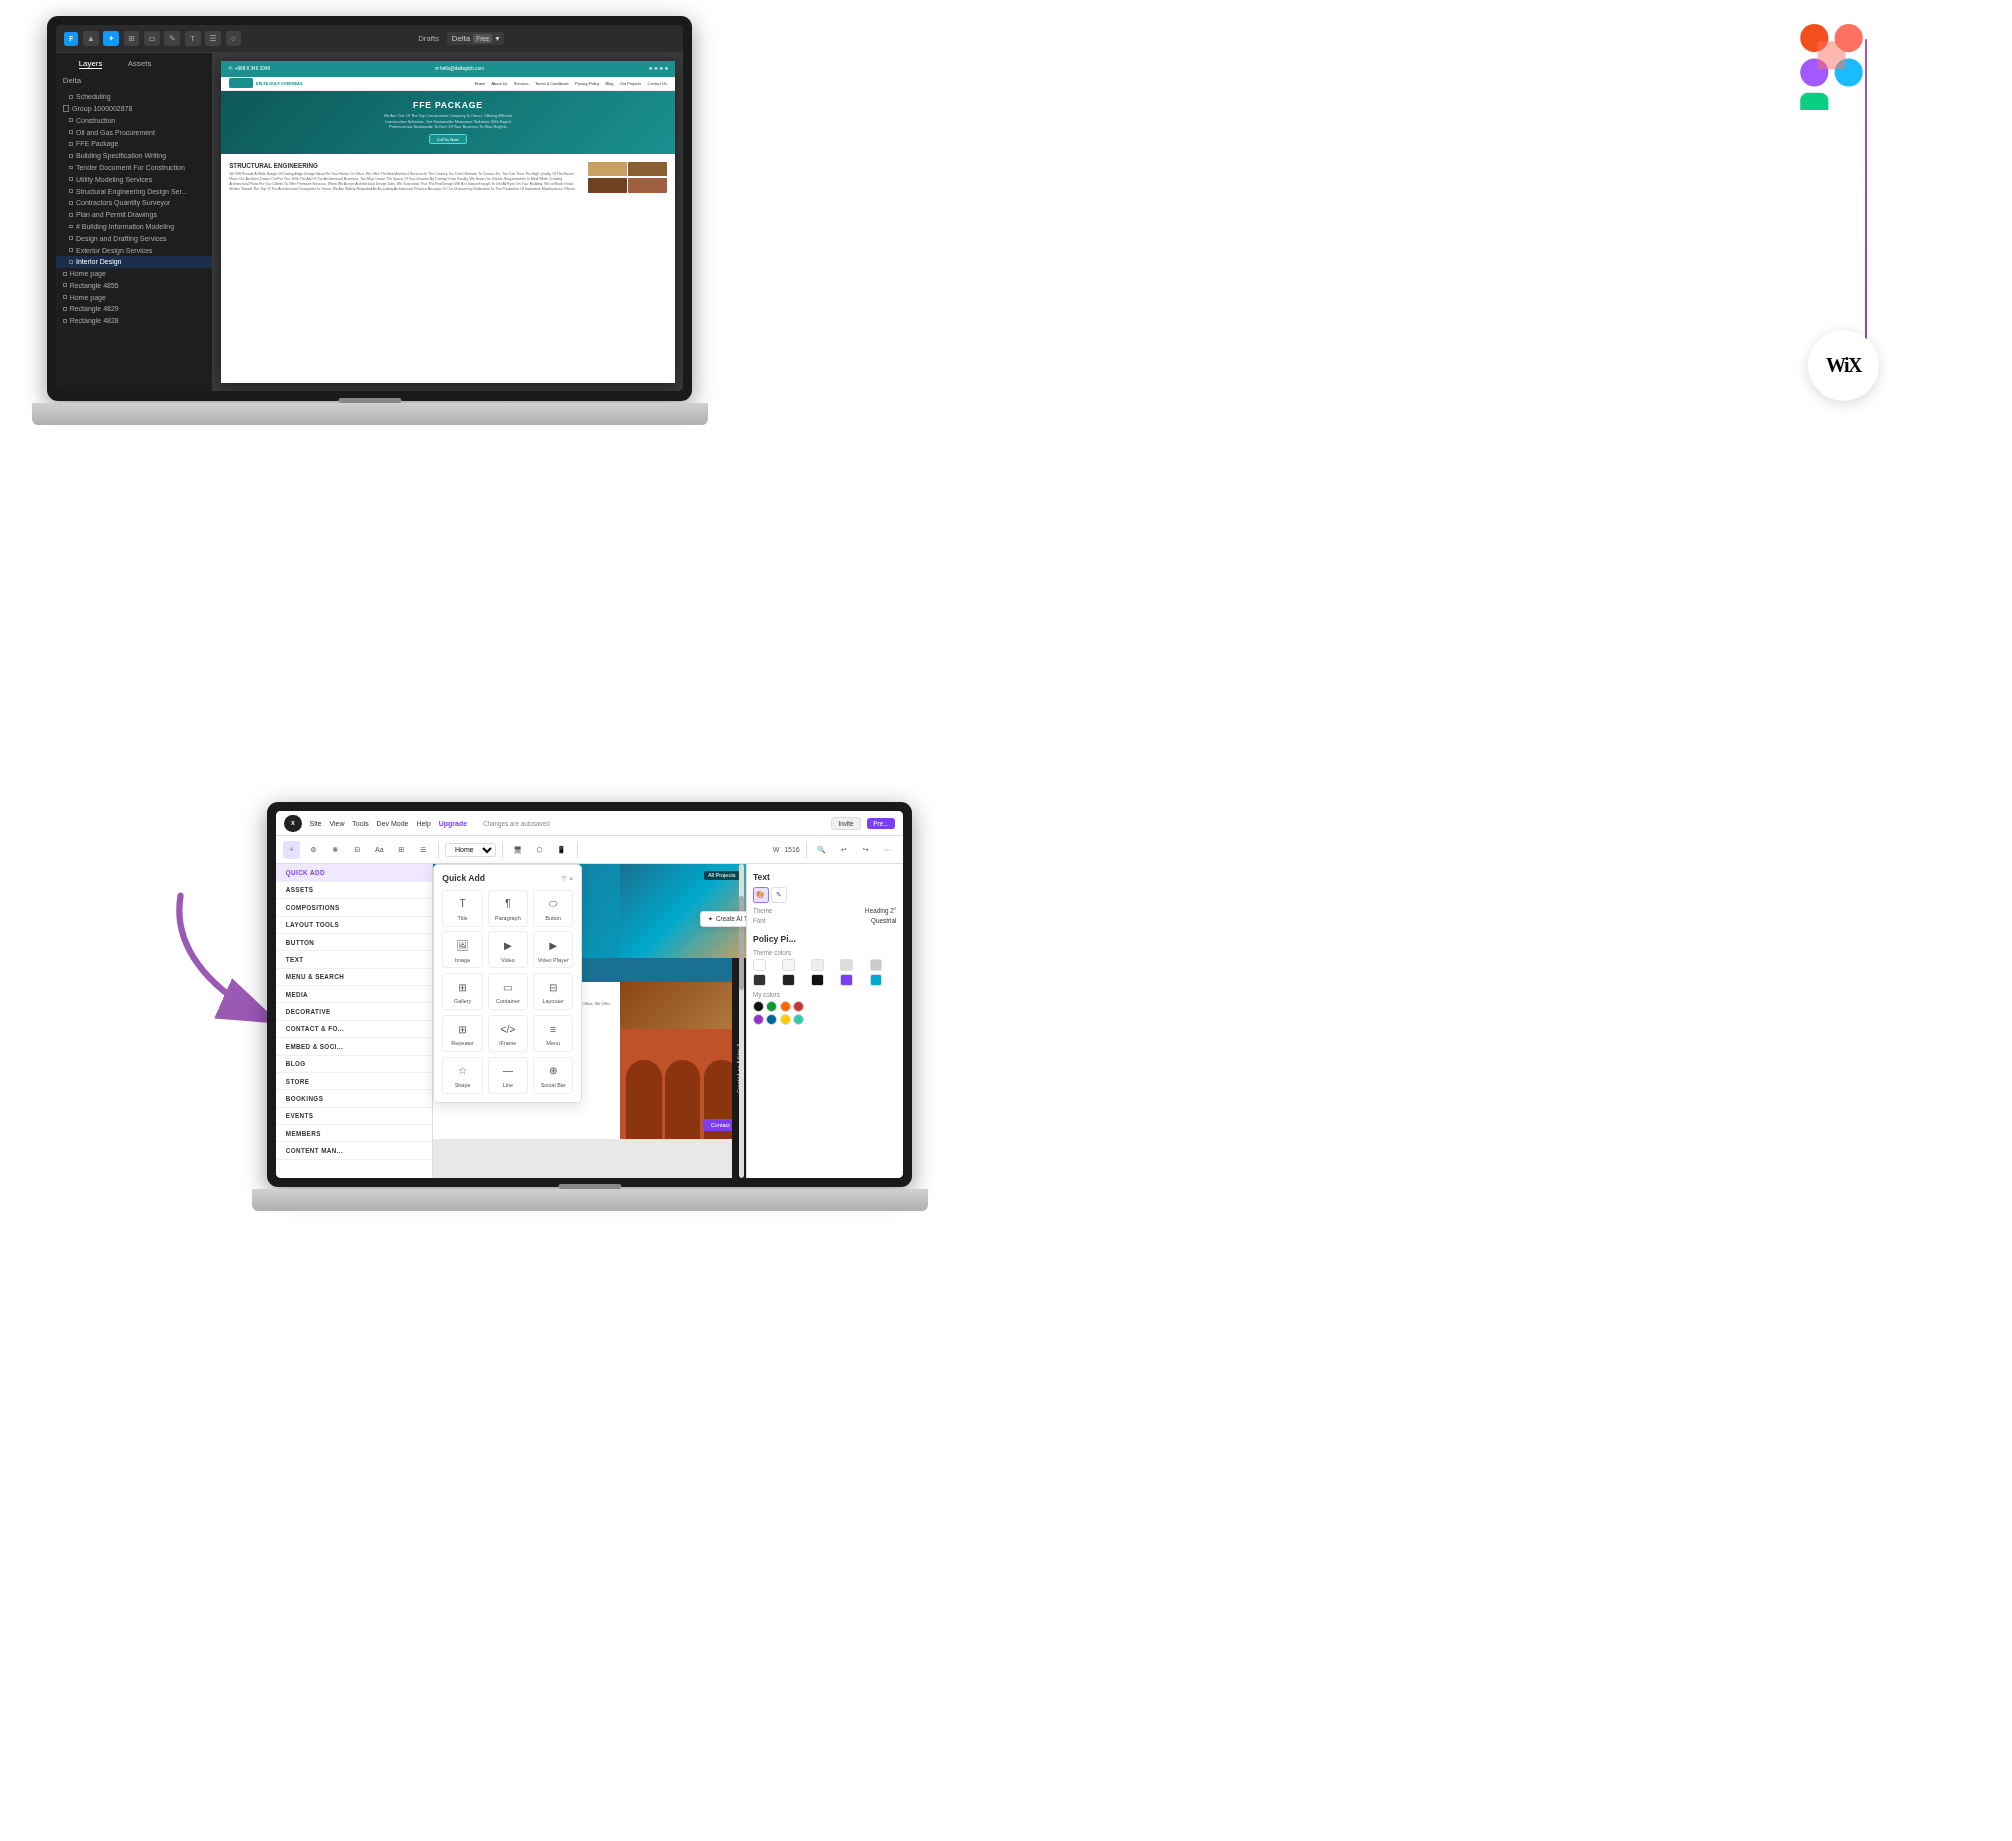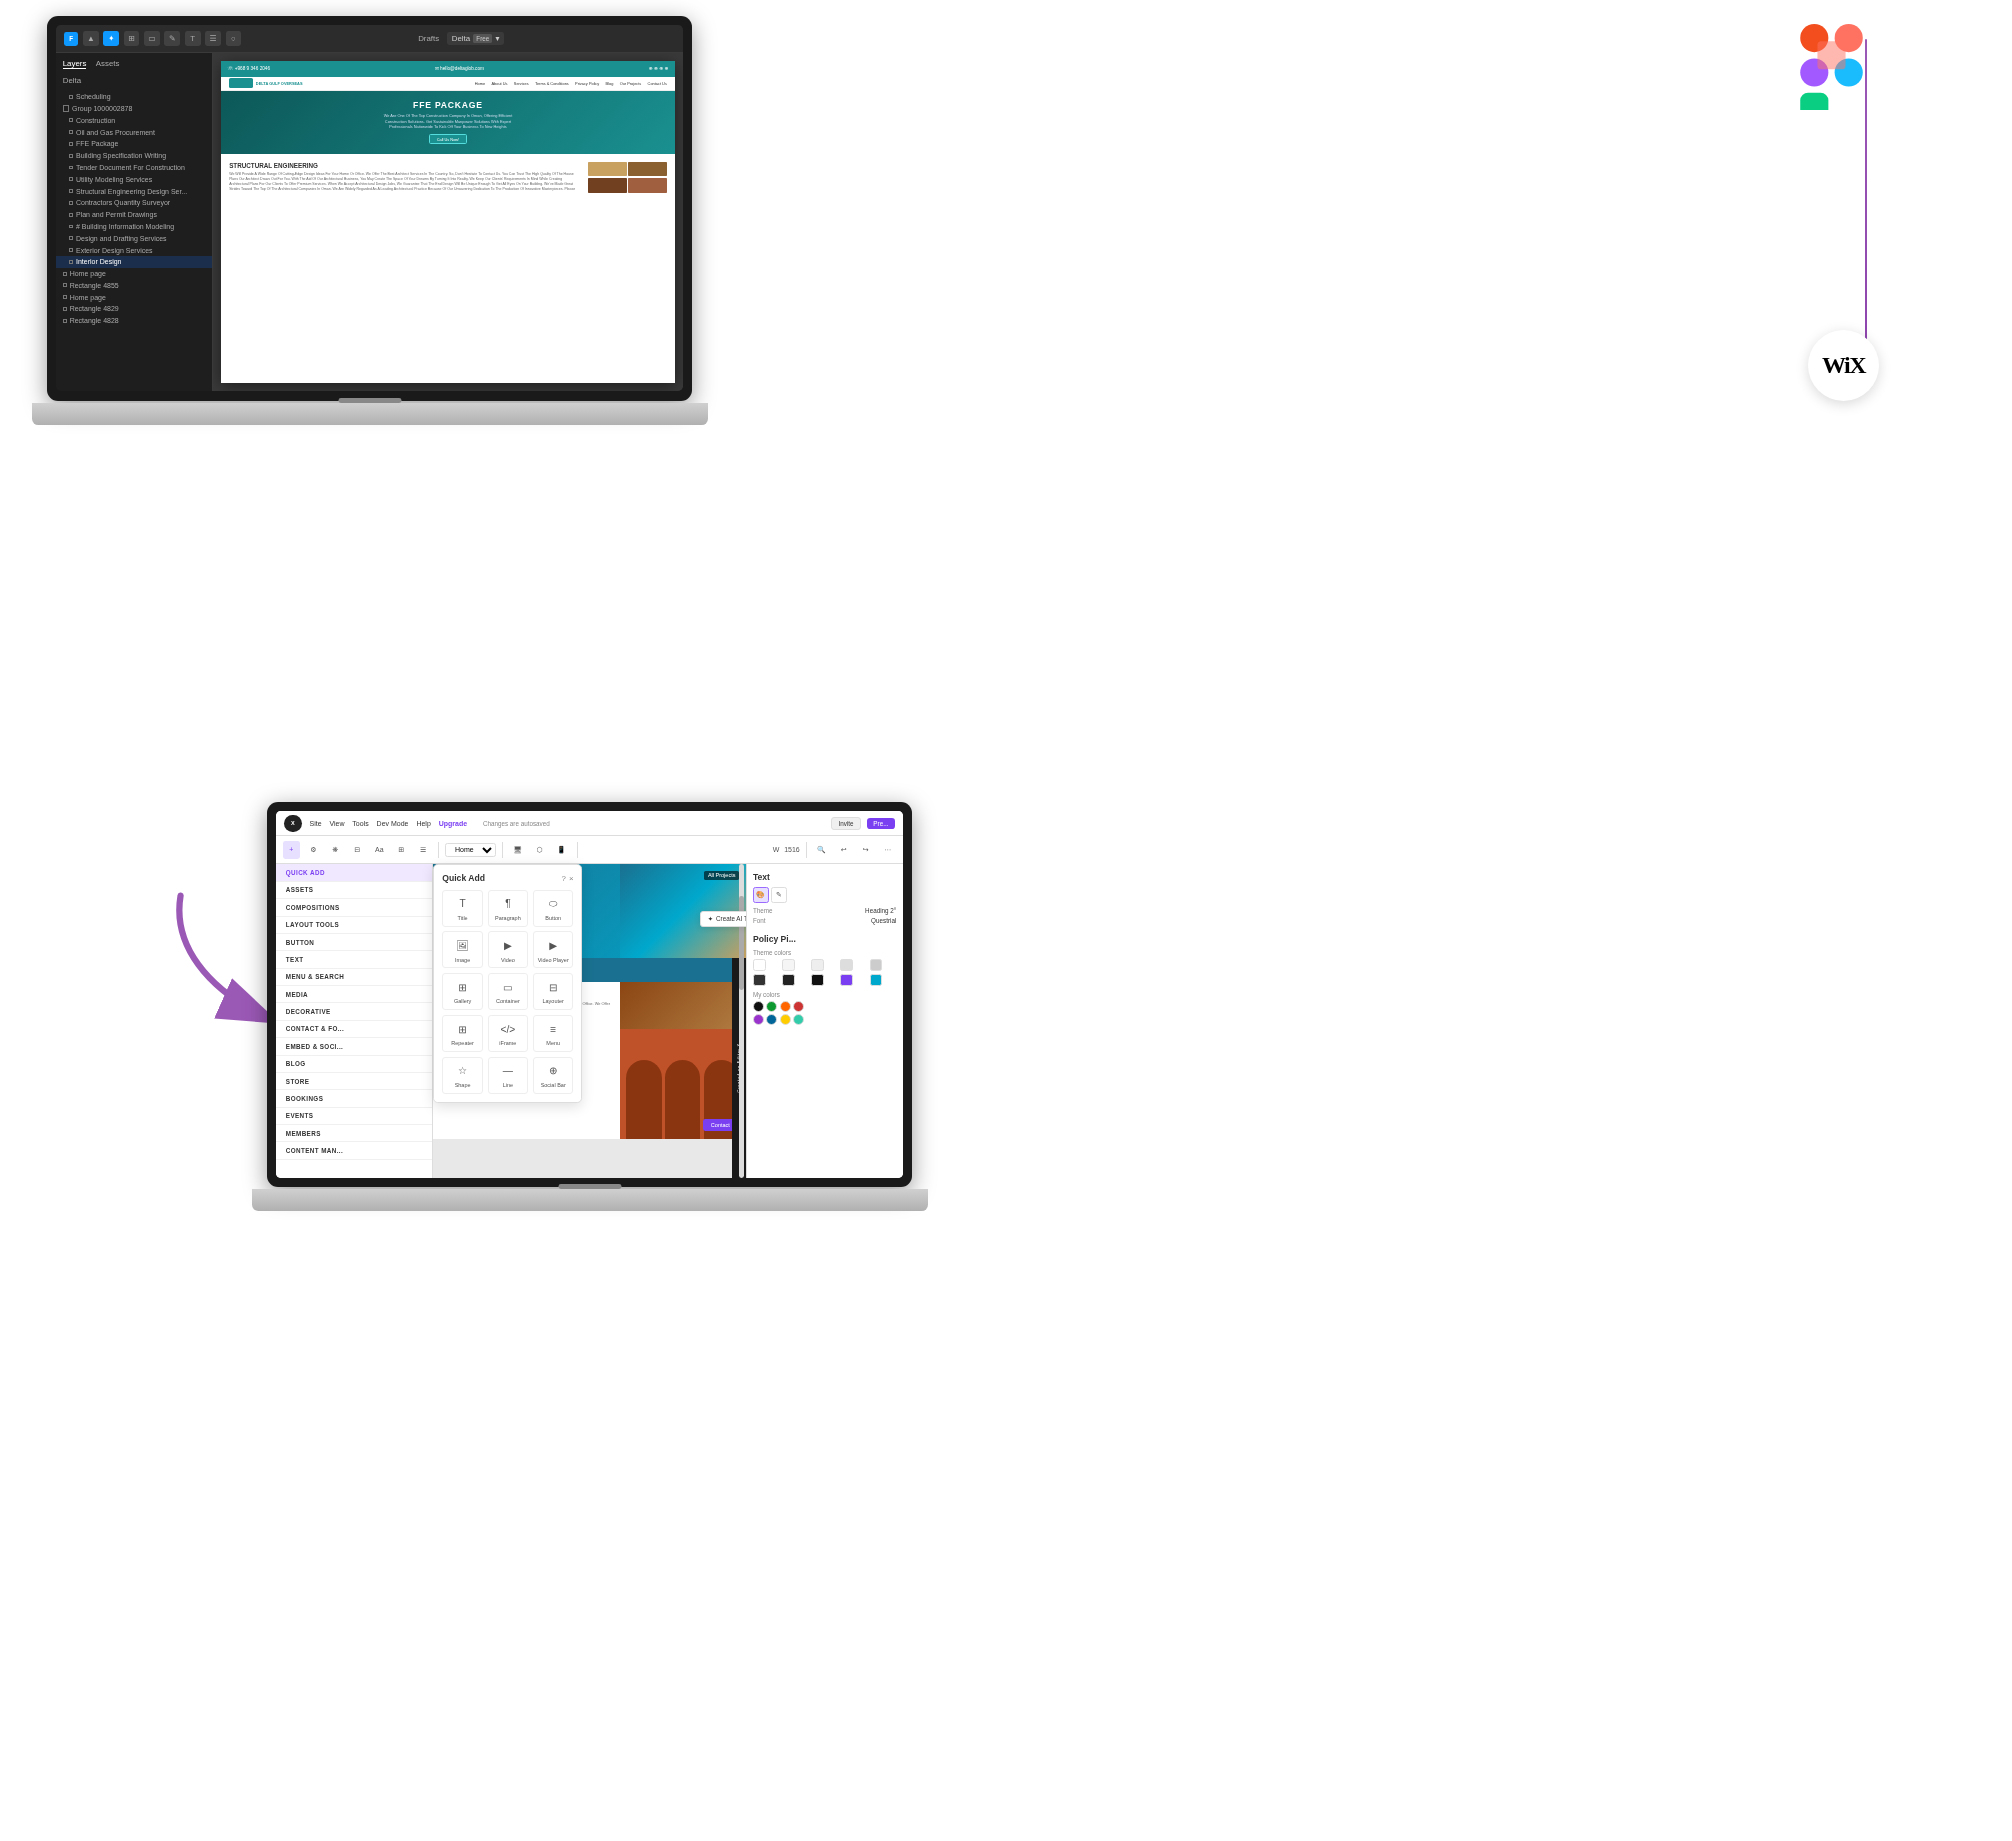--- a/index.html
+++ b/index.html
@@ -128,21 +128,21 @@
       overflow-y: auto;
       flex-shrink: 0;
     }
     .sidebar-tabs {
       display: flex;
       padding: 0 6.3px;
       gap: 9.4px;
       margin-bottom: 6.3px;
       font-size: 7.9px;
     }
-    .sidebar-tab { color: #aaa; cursor: pointer; }
+    .sidebar-tab { color: #aaa; cursor: pointer; margin-left: 16px; }
     .sidebar-tab.active { color: #fff; border-bottom: 0.8px solid #fff; }
     .delta-selector {
       padding: 0 6.3px;
       color: #aaa;
       font-size: 7.9px;
       margin-bottom: 6.3px;
     }
     .layer-item {
       padding: 2.4px 6.3px 2.4px 12.6px;
       font-size: 7px;
@@ -267,21 +267,21 @@
       display: flex;
       align-items: center;
       justify-content: center;
       box-shadow: 0 3.1px 12.6px rgba(0,0,0,0.15);
       font-size: 19px;
       font-weight: 900;
       font-family: serif;
       letter-spacing: -0.8px;
     }
     .wix-text {
-      font-size: 24px;
+      font-size: 20px;
       font-weight: 900;
       font-family: 'Georgia', serif;
       letter-spacing: -1.6px;
     }
 
     
     .arrow-container {
       position: absolute;
       top: 880px;
       left: 157px;

